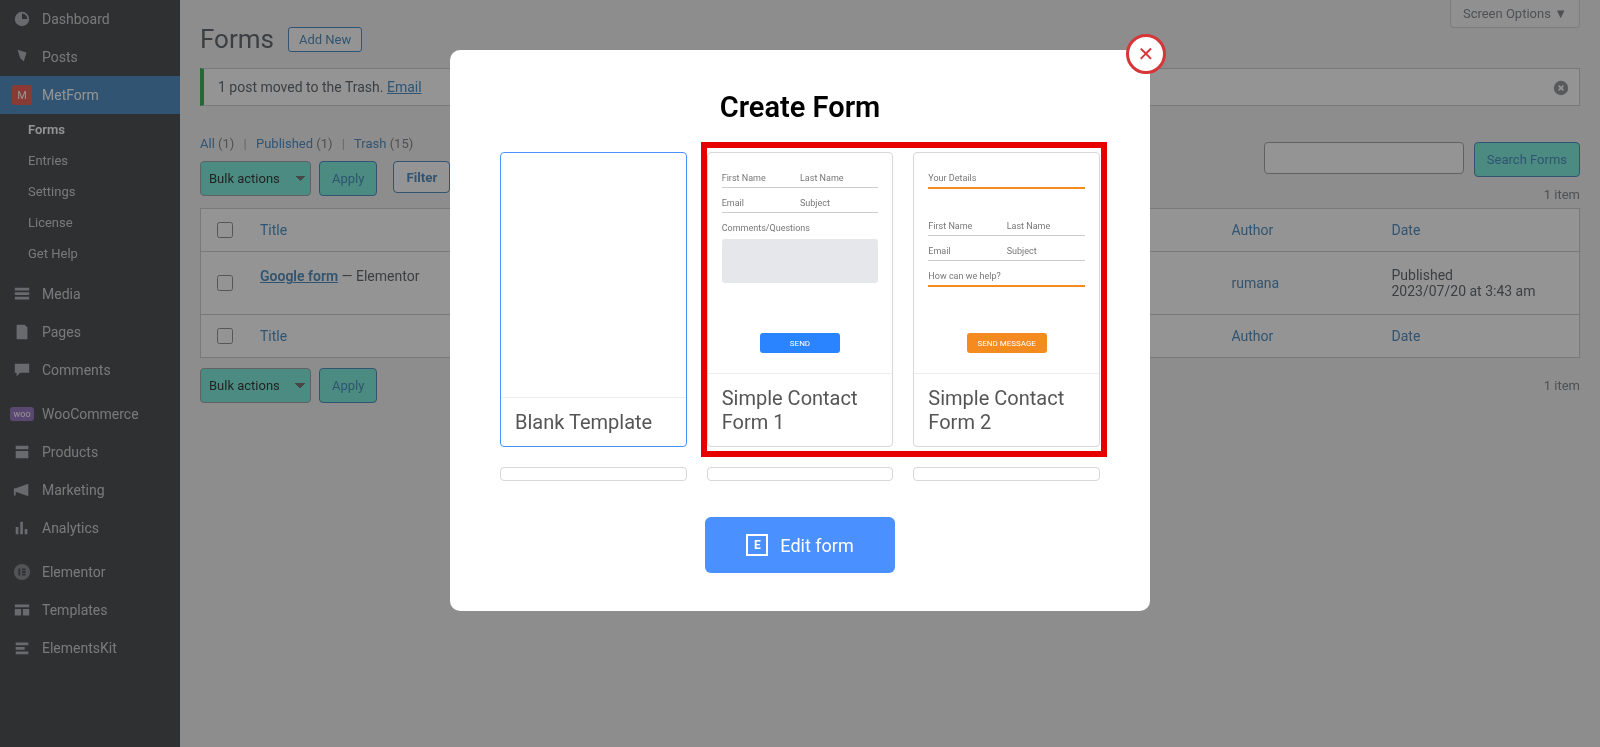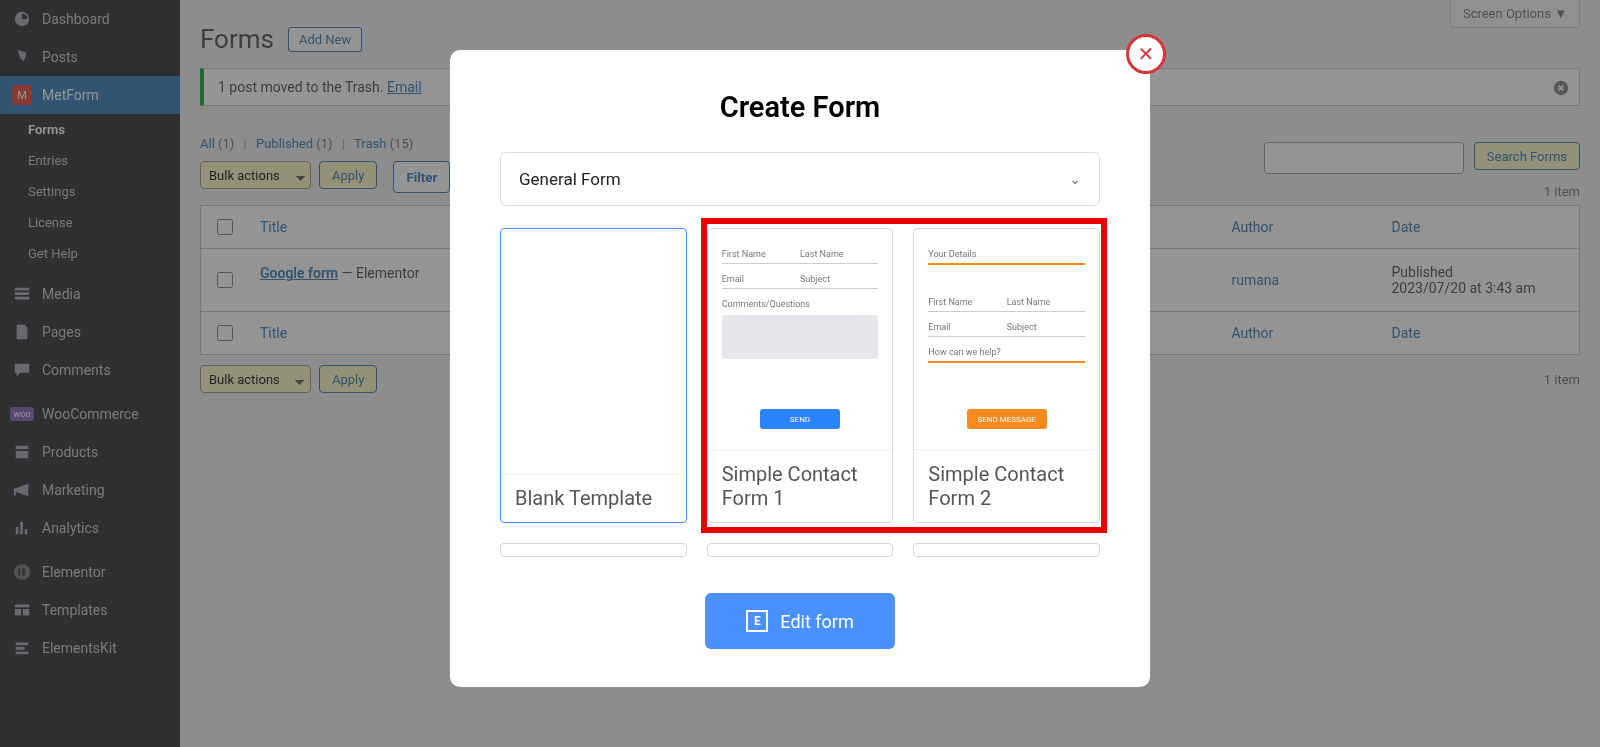--- a/index.html
+++ b/index.html
@@ -30,21 +30,21 @@
   .page-title { display:flex; align-items:center; margin-top:24px; }
   .page-title h1 { font-size:26px; font-weight:400; margin:0 14px 0 0; }
   .btn-small { border:1px solid var(--wp-link); color:var(--wp-link); padding:4px 10px; border-radius:3px; font-size:13px; background:#fff; cursor:pointer; }
   .notice { margin-top:14px; border:1px solid var(--wp-border); border-left:4px solid #00a32a; background:#fff; padding:10px 14px; position:relative; font-size:14px; }
   .notice .dismiss { position:absolute; right:10px; top:10px; color:#787c82; font-size:18px; cursor:pointer; }
   .subsubsub { margin:16px 0 10px 0; font-size:13px; color:var(--muted); }
   .subsubsub a { color:var(--wp-link); text-decoration:none; }
   .subsubsub .sep { margin:0 6px; color:#999; }
   .subsubsub .count { color:var(--muted); }
   .tablenav { display:flex; align-items:center; justify-content:space-between; margin:6px 0; }
-  .select, .apply-btn { height:28px; border:1px solid #8c8f94; border-radius:4px; font-size:13px; background:#fef9c3; }
+  .select, .apply-btn { height:35px; border:1px solid #8c8f94; border-radius:4px; font-size:13px; background:#5eead4; }
   .select { padding:0 30px 0 8px; appearance:none; background-image:linear-gradient(45deg,transparent 50%,#555 50%),linear-gradient(-45deg,transparent 50%,#555 50%); background-position:right 10px top 14px,right 5px top 14px; background-size:5px 5px; background-repeat:no-repeat; }
   .apply-btn { padding:0 12px; color:var(--wp-link); border-color:var(--wp-link); cursor:pointer; }
   .filter-btn { height:32px; border:1px solid var(--wp-link); color:var(--wp-link); background:#fff; padding:0 12px; border-radius:4px; margin-left:8px; cursor:pointer;font-weight:bold; }
   .search-wrap { display:flex; gap:10px; }
   .search-input { height:32px; border:1px solid #8c8f94; border-radius:4px; padding:0 8px; width:200px; }
   .table { width:100%; border:1px solid var(--wp-border); border-collapse:collapse; background:#fff; margin-top:6px; }
   .table th, .table td { text-align:left; padding:10px 12px; font-size:14px; color:var(--wp-link); font-weight:400; border-bottom:1px solid var(--wp-border); }
   .table th { background:#fff; }
   .table td.entry-title { color:var(--muted); }
   .table td.entry-title .title-link { color:var(--wp-link); font-weight:600; }
@@ -284,24 +284,20 @@
   </div>
 </div>
 
 <div class="overlay"></div>
 <div class="modal">
   <div class="modal-close">
     <span>✕</span>
   </div>
   <h2>Create Form</h2>
 
-  <div class="modal-select-wrap">
-    <span>General Form</span>
-    <span class="chev">⌄</span>
-  </div>
 
   <div class="template-grid">
     <div class="highlight-box"></div>
 
     <div class="template-card selected">
       <div class="preview"></div>
       <div class="card-label">Blank Template</div>
     </div>
 
     <div class="template-card">

